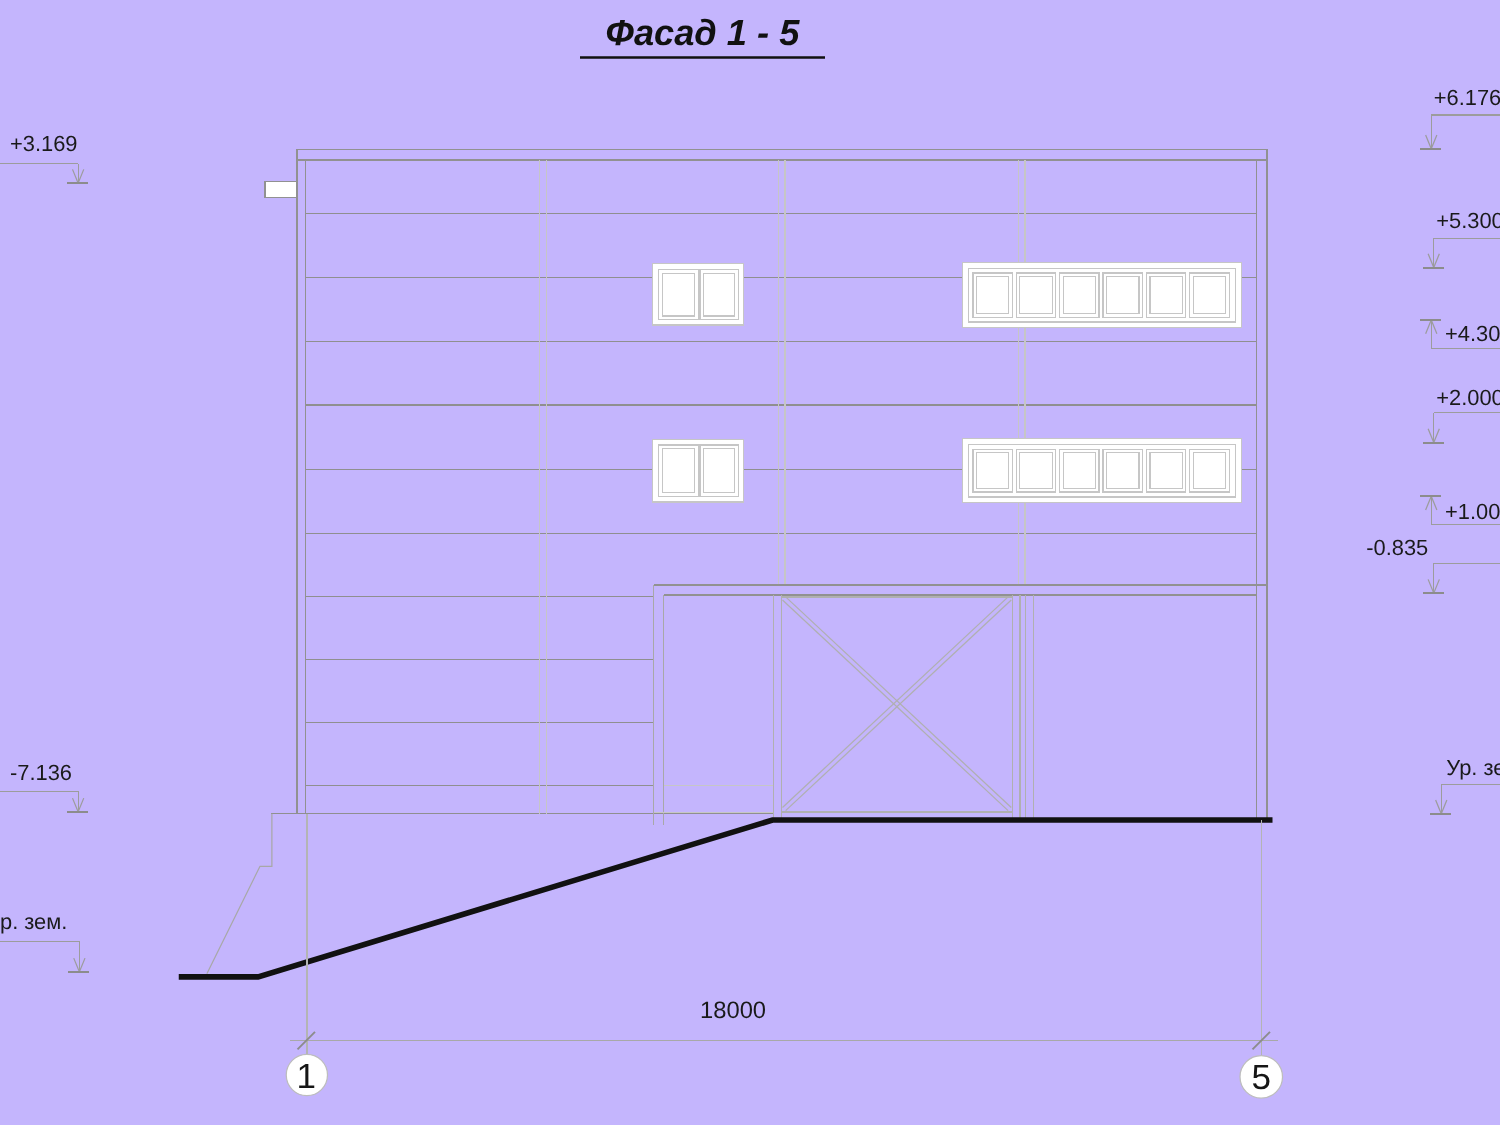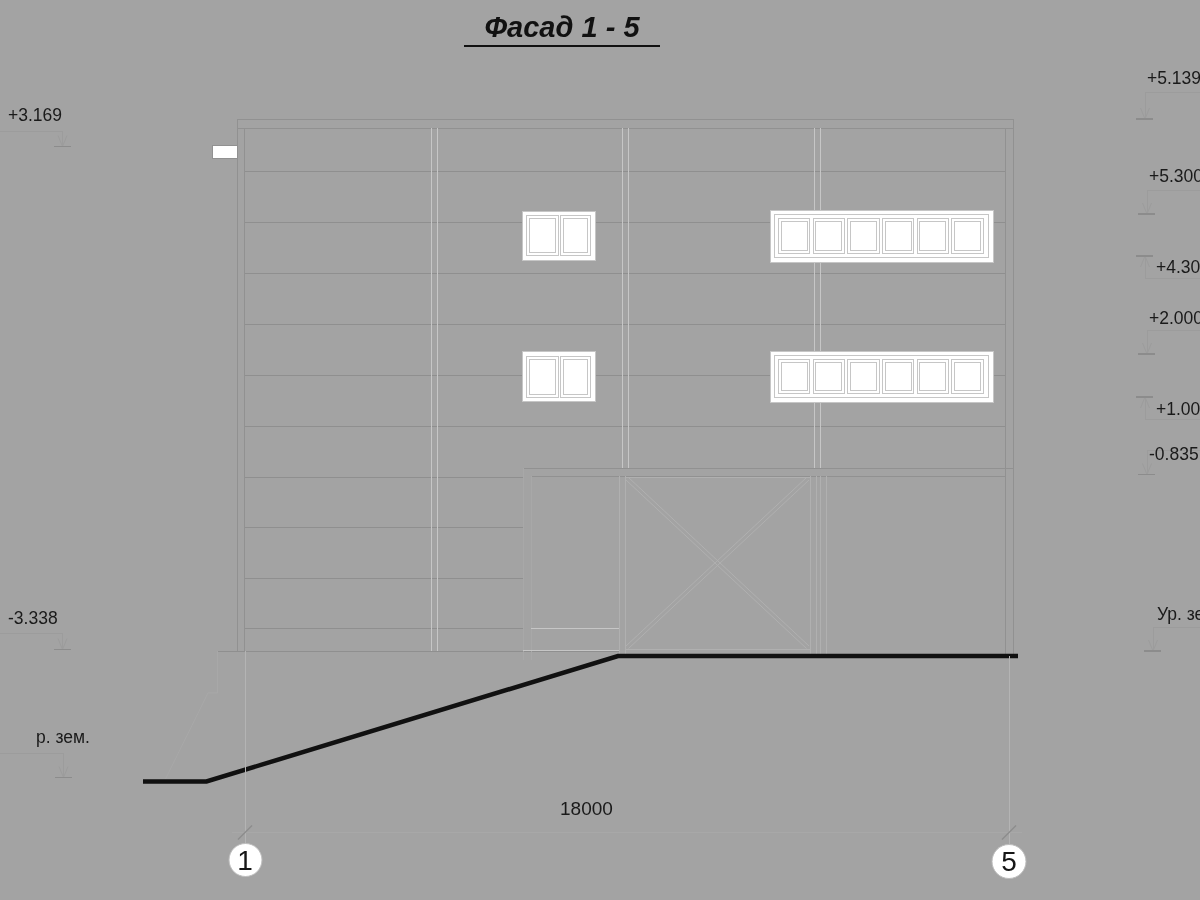--- a/index.html
+++ b/index.html
@@ -1,17 +1,17 @@
 <!DOCTYPE html>
 <html><head>
 <meta charset="utf-8">
 <style>
   html,body{margin:0;padding:0;background:#ffffff;}
   body{width:1200px;height:900px;overflow:hidden;font-family:"Liberation Sans",sans-serif;}
-  #canvas{position:relative;width:1200px;height:900px;background:#a3a3a3;}
+  #canvas{position:relative;width:1200px;height:900px;background:#c4b5fd;}
   #linework{position:absolute;left:0;top:0;}
   .lbl{position:absolute;color:#1a1a1a;font-size:17.5px;line-height:20px;white-space:pre;}
   .title{position:absolute;left:464px;top:10px;width:196px;text-align:center;
          font-size:29px;line-height:34px;font-weight:bold;font-style:italic;
          color:#111;border-bottom:2.5px solid #111;padding-bottom:1px;}
   .dim{font-size:19px;}
   .axis-num{position:absolute;color:#161616;font-size:28px;line-height:28px;
             transform:translate(-50%,-50%);}
 </style>
 </head>
@@ -165,29 +165,29 @@
       <line x1="232" y1="832.5" x2="1022" y2="832.5" stroke="#a8a8a8" stroke-width="1"></line>
       <path d="M238,839.5 L252,825.5" fill="none" stroke="#8c8c8c" stroke-width="1.5" shape-rendering="auto"></path>
       <path d="M1002,839.5 L1016,825.5" fill="none" stroke="#8c8c8c" stroke-width="1.5" shape-rendering="auto"></path>
       <circle cx="245.5" cy="860" r="16.5" fill="#fff" stroke="#bdbdbd" stroke-width="1" shape-rendering="auto"></circle>
       <circle cx="1009" cy="861.5" r="17" fill="#fff" stroke="#bdbdbd" stroke-width="1" shape-rendering="auto"></circle>
     </svg>
 
   <div class="title">Фасад 1 - 5</div>
 
   <div class="lbl" style="left:8px;top:105px;">+3.169</div>
-  <div class="lbl" style="left:8px;top:608px;">-3.338</div>
-  <div class="lbl" style="left:0px;top:727px;padding-left:36px;">р. зем.</div>
+  <div class="lbl" style="left:8px;top:608px;">-7.136</div>
+  <div class="lbl" style="left:0px;top:727px;">р. зем.</div>
 
-  <div class="lbl" style="left:1147px;top:68px;">+5.139</div>
+  <div class="lbl" style="left:1147px;top:68px;">+6.176</div>
   <div class="lbl" style="left:1149px;top:166px;">+5.300</div>
   <div class="lbl" style="left:1156px;top:257px;">+4.300</div>
   <div class="lbl" style="left:1149px;top:308px;">+2.000</div>
   <div class="lbl" style="left:1156px;top:399px;">+1.000</div>
-  <div class="lbl" style="left:1149px;top:428px;margin-top:16px;">-0.835</div>
+  <div class="lbl" style="left:1093px;top:428px;">-0.835</div>
   <div class="lbl" style="left:1157px;top:604px;">Ур. зе</div>
 
   <div class="lbl dim" style="left:560px;top:799px;width:122px;text-align:left;">18000</div>
 
   <div class="axis-num" style="left:245px;top:861px;">1</div>
   <div class="axis-num" style="left:1009px;top:862px;">5</div>
 
 </div>
 
 </body></html>

